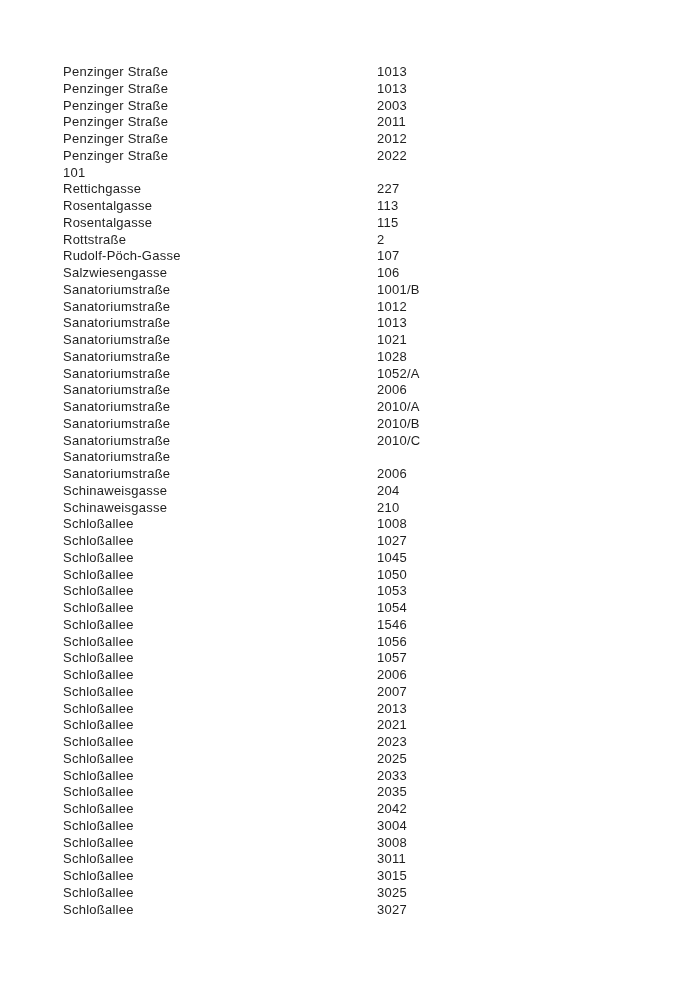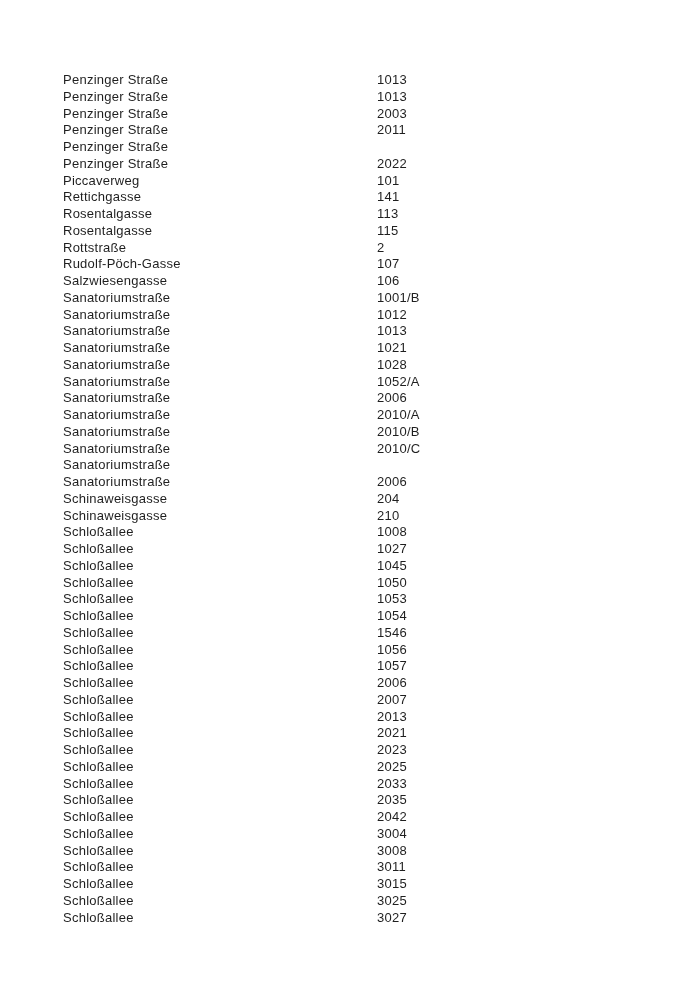--- a/index.html
+++ b/index.html
@@ -17,21 +17,20 @@
   .page {
     position: absolute;
     inset: 0;
     background: #ffffff;
   }
   .address-list {
     position: absolute;
     left: 63px;
     top: 64px;
     width: 580px;
-    margin-top: 8px;
   }
   .row {
     display: grid;
     grid-template-columns: 314px 1fr;
     height: 16.75px;
     line-height: 16.75px;
     font-size: 13px;
     letter-spacing: 0.25px;
     color: #1f1f1f;
     white-space: nowrap;
@@ -60,35 +59,35 @@
     <span class="cell">2003</span>
   </div>
 
   <div class="row">
     <span class="cell">Penzinger Straße</span>
     <span class="cell">2011</span>
   </div>
 
   <div class="row">
     <span class="cell">Penzinger Straße</span>
+    <span class="cell">2012</span>
   </div>
 
   <div class="row">
     <span class="cell">Penzinger Straße</span>
     <span class="cell">2022</span>
   </div>
 
   <div class="row">
-    <span class="cell">Piccaverweg</span>
     <span class="cell">101</span>
   </div>
 
   <div class="row">
     <span class="cell">Rettichgasse</span>
-    <span class="cell">141</span>
+    <span class="cell">227</span>
   </div>
 
   <div class="row">
     <span class="cell">Rosentalgasse</span>
     <span class="cell">113</span>
   </div>
 
   <div class="row">
     <span class="cell">Rosentalgasse</span>
     <span class="cell">115</span>

